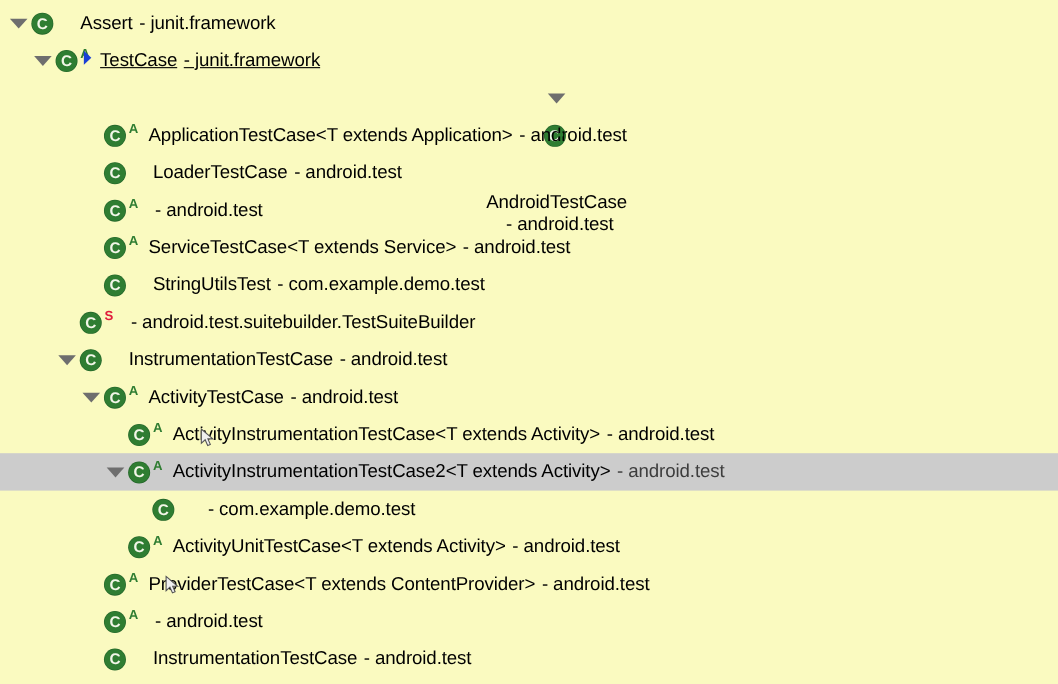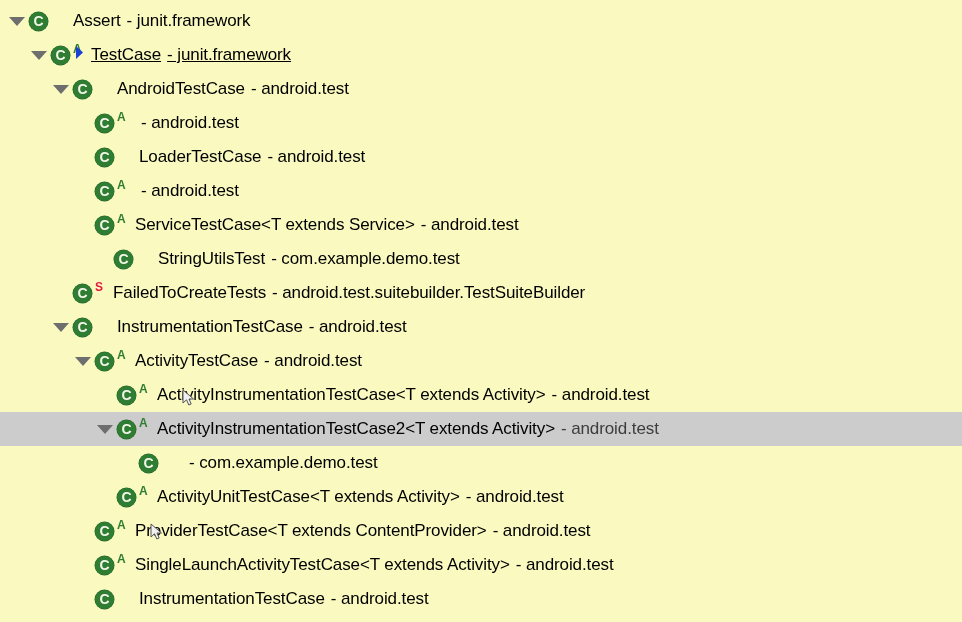--- a/index.html
+++ b/index.html
@@ -183,39 +183,40 @@
       <div class="cicon">
         <div class="disc"></div>
       </div>
       <div class="sup abstract">
         <span>A</span>
       </div>
       <div class="gap" style="width: 4px;"></div>
       <span class="label">TestCase</span>
       <span class="pkg">- junit.framework</span>
     </div>
-    <div class="row" style="position: absolute; left: 0px; right: 0px; top: 72px; padding-left: 50px;">
+    <div class="row" style="position: absolute; left: 0px; right: 0px; top: 72px; padding-left: 50px; flex-direction: column;">
       <div class="arrow open"></div>
       <div class="cicon">
         <div class="disc"></div>
       </div>
       <div class="sup none"></div>
       <div class="gap" style="width: 8px;"></div>
       <span class="label">AndroidTestCase</span>
       <span class="pkg">- android.test</span>
     </div>
     <div class="row" style="position: absolute; left: 0px; right: 0px; top: 106px; padding-left: 72px;">
       <div class="arrow"></div>
       <div class="cicon">
         <div class="disc"></div>
       </div>
       <div class="sup abstract">
         <span>A</span>
       </div>
       <div class="gap" style="width: 4px;"></div>
+      <span class="label">ApplicationTestCase&lt;T extends Application&gt;</span>
       <span class="pkg">- android.test</span>
     </div>
     <div class="row" style="position: absolute; left: 0px; right: 0px; top: 140px; padding-left: 72px;">
       <div class="arrow"></div>
       <div class="cicon">
         <div class="disc"></div>
       </div>
       <div class="sup none"></div>
       <div class="gap" style="width: 8px;"></div>
       <span class="label">LoaderTestCase</span>
@@ -237,40 +238,39 @@
       <div class="cicon">
         <div class="disc"></div>
       </div>
       <div class="sup abstract">
         <span>A</span>
       </div>
       <div class="gap" style="width: 4px;"></div>
       <span class="label">ServiceTestCase&lt;T extends Service&gt;</span>
       <span class="pkg">- android.test</span>
     </div>
-    <div class="row" style="position: absolute; left: 0px; right: 0px; top: 242px; padding-left: 91px;">
+    <div class="row" style="position: absolute; left: 0px; right: 0px; top: 242px; padding-left: 72px;">
       <div class="arrow"></div>
       <div class="cicon">
         <div class="disc"></div>
       </div>
       <div class="sup none"></div>
       <div class="gap" style="width: 8px;"></div>
       <span class="label">StringUtilsTest</span>
       <span class="pkg">- com.example.demo.test</span>
     </div>
     <div class="row" style="position: absolute; left: 0px; right: 0px; top: 276px; padding-left: 50px;">
       <div class="arrow"></div>
       <div class="cicon">
         <div class="disc"></div>
       </div>
       <div class="sup static">
         <span>S</span>
       </div>
       <div class="gap" style="width: 4px;"></div>
-      <span class="label">FailedToCreateTests</span>
       <span class="pkg">- android.test.suitebuilder.TestSuiteBuilder</span>
     </div>
     <div class="row" style="position: absolute; left: 0px; right: 0px; top: 310px; padding-left: 50px;">
       <div class="arrow open"></div>
       <div class="cicon">
         <div class="disc"></div>
       </div>
       <div class="sup none"></div>
       <div class="gap" style="width: 8px;"></div>
       <span class="label">InstrumentationTestCase</span>
@@ -347,21 +347,20 @@
     </div>
     <div class="row" style="position: absolute; left: 0px; right: 0px; top: 548px; padding-left: 72px;">
       <div class="arrow"></div>
       <div class="cicon">
         <div class="disc"></div>
       </div>
       <div class="sup abstract">
         <span>A</span>
       </div>
       <div class="gap" style="width: 4px;"></div>
-      <span class="label">SingleLaunchActivityTestCase&lt;T extends Activity&gt;</span>
       <span class="pkg">- android.test</span>
     </div>
     <div class="row" style="position: absolute; left: 0px; right: 0px; top: 582px; padding-left: 72px;">
       <div class="arrow"></div>
       <div class="cicon">
         <div class="disc"></div>
       </div>
       <div class="sup none"></div>
       <div class="gap" style="width: 8px;"></div>
       <span class="label">InstrumentationTestCase</span>

